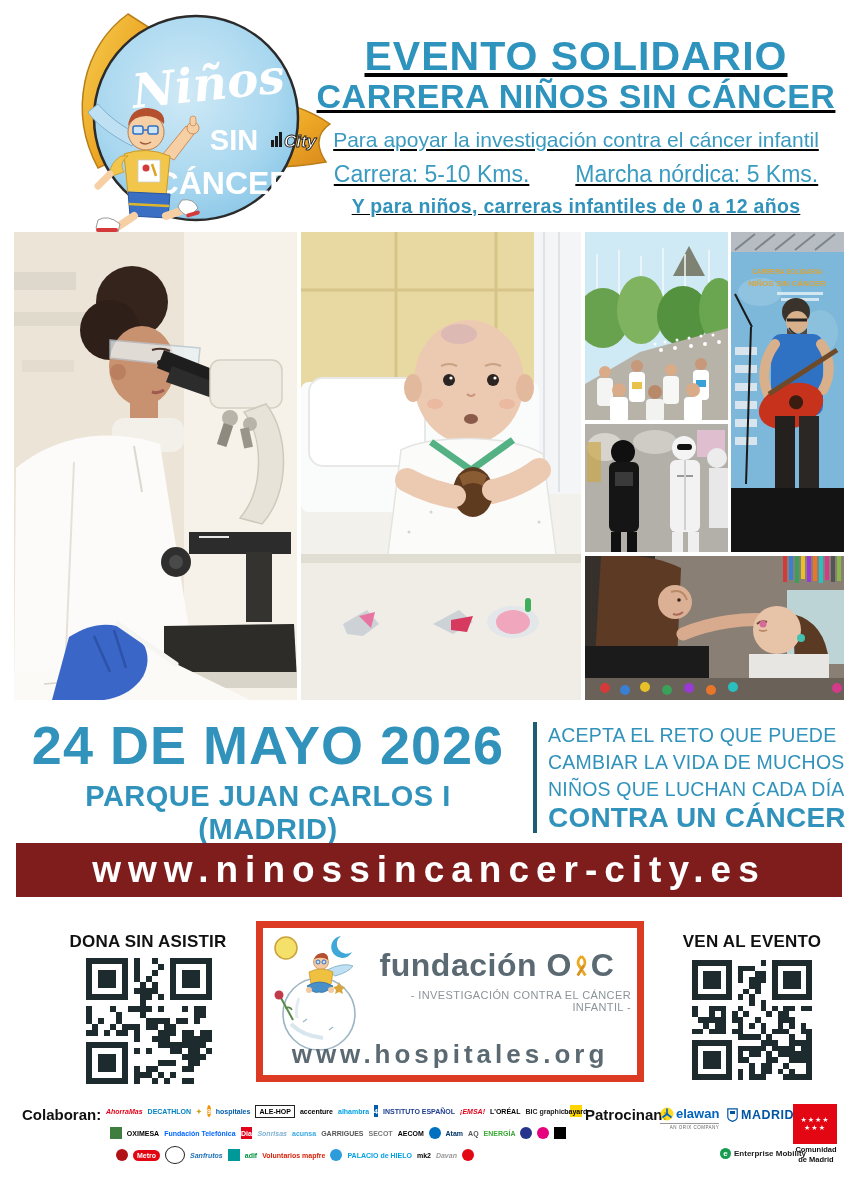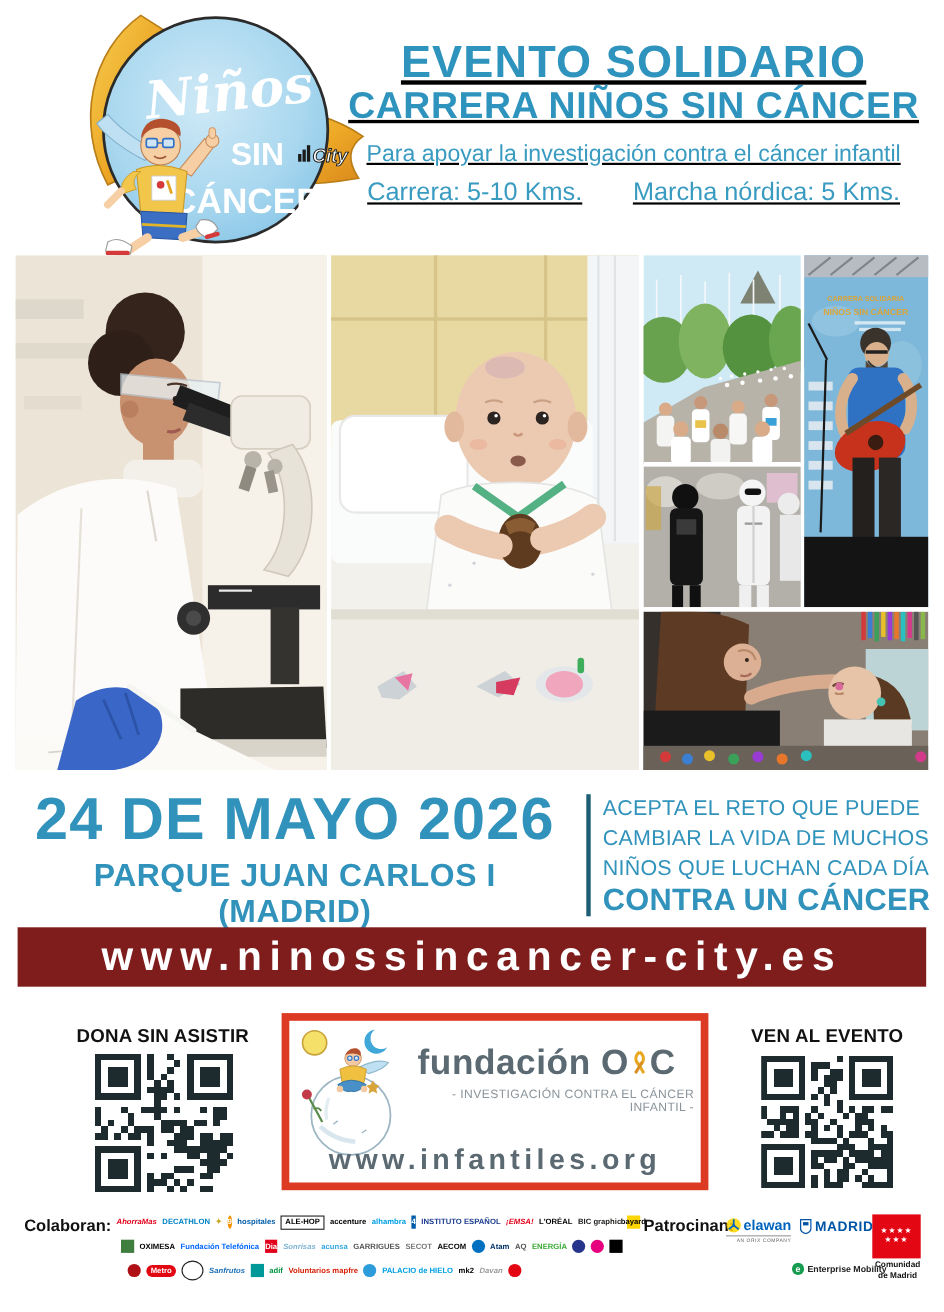--- a/index.html
+++ b/index.html
@@ -150,20 +150,21 @@
   </svg>
 
   <div class="title-block">
     <div class="t1">EVENTO SOLIDARIO</div>
     <div class="t2">CARRERA NIÑOS SIN CÁNCER</div>
     <div class="t3">Para apoyar la investigación contra el cáncer infantil</div>
     <div class="t4">
       <span>Carrera: 5-10 Kms.</span>
       <span>Marcha nórdica: 5 Kms.</span>
     </div>
+    <div class="t5">Y para niños, carreras infantiles de 0 a 12 años</div>
   </div>
 
   <div class="photo ph-left">
     <svg viewBox="0 0 283 468" preserveAspectRatio="none">
       <rect width="283" height="468" fill="#ece4d6"></rect>
       <rect x="170" width="113" height="468" fill="#f7f2e9"></rect>
       <rect x="0" y="40" width="62" height="18" fill="#d9d3c7" opacity="0.7"></rect>
       <rect x="0" y="80" width="72" height="14" fill="#d9d3c7" opacity="0.6"></rect>
       <rect x="8" y="128" width="52" height="12" fill="#d9d3c7" opacity="0.5"></rect>
       <circle cx="118" cy="70" r="36" fill="#35241c"></circle>
@@ -729,21 +730,21 @@
         <span>fundación O</span>
         <svg class="f-ribbon" viewBox="0 0 22 30">
           <path d="M11 3 C5 8 5 14 11 19 C17 14 17 8 11 3" fill="none" stroke="#e8a821" stroke-width="3.5"></path>
           <path d="M8 15 L16 28" stroke="#e8a821" stroke-width="3.5"></path>
           <path d="M14 15 L6 28" stroke="#d98f1f" stroke-width="3.5"></path>
         </svg>
         <span>C</span>
       </div>
       <div class="f-tag">- INVESTIGACIÓN CONTRA EL CÁNCER INFANTIL -</div>
     </div>
-    <div class="f-site">www.infantiles.org</div>
+    <div class="f-site">www.hospitales.org</div>
   </div>
 
   <div class="foot-label colab-label">Colaboran:</div>
   <div class="chip-rows">
     <div class="chip-row r1">
         <span class="chip" style="color: rgb(226, 0, 26); font-style: italic;">AhorraMas</span>
         <span class="chip" style="color: rgb(0, 130, 195);">DECATHLON</span>
         <span class="chip" style="color: rgb(200, 164, 23);">✦</span>
         <span class="chip round" style="background: rgb(243, 146, 0);">9</span>
         <span class="chip" style="color: rgb(0, 92, 169);">hospitales</span>

